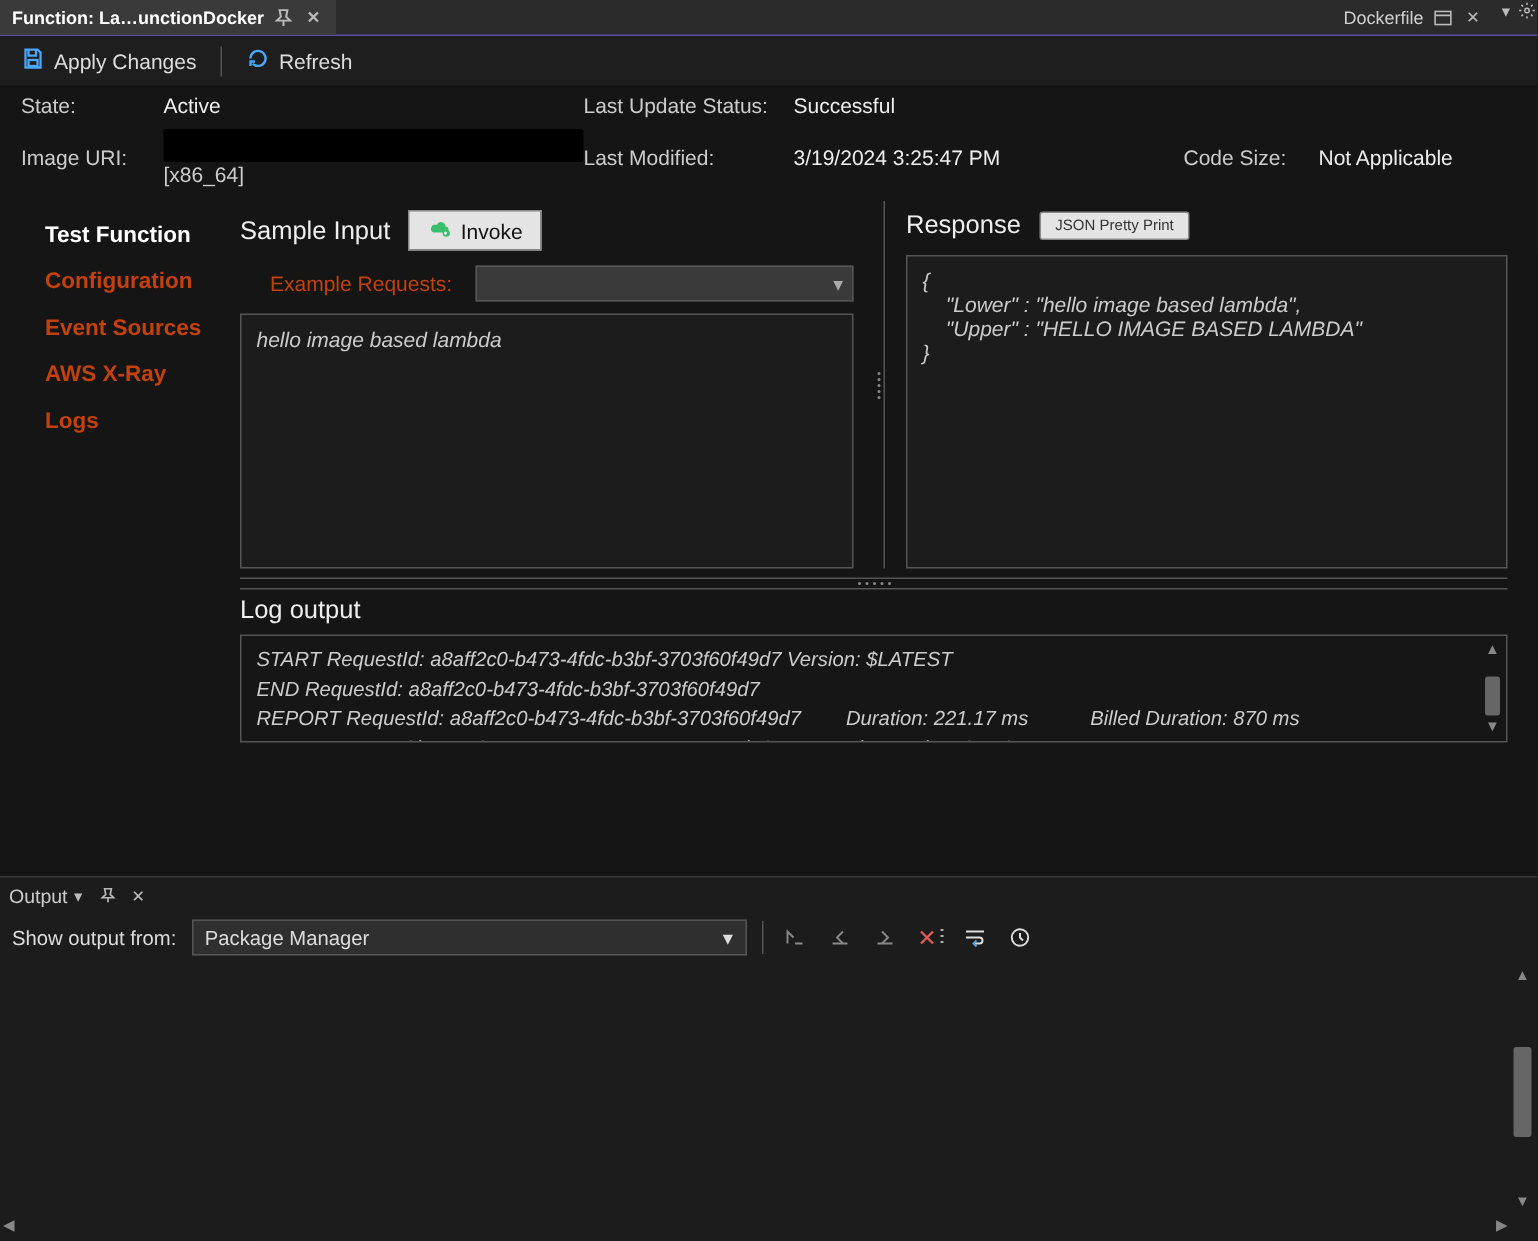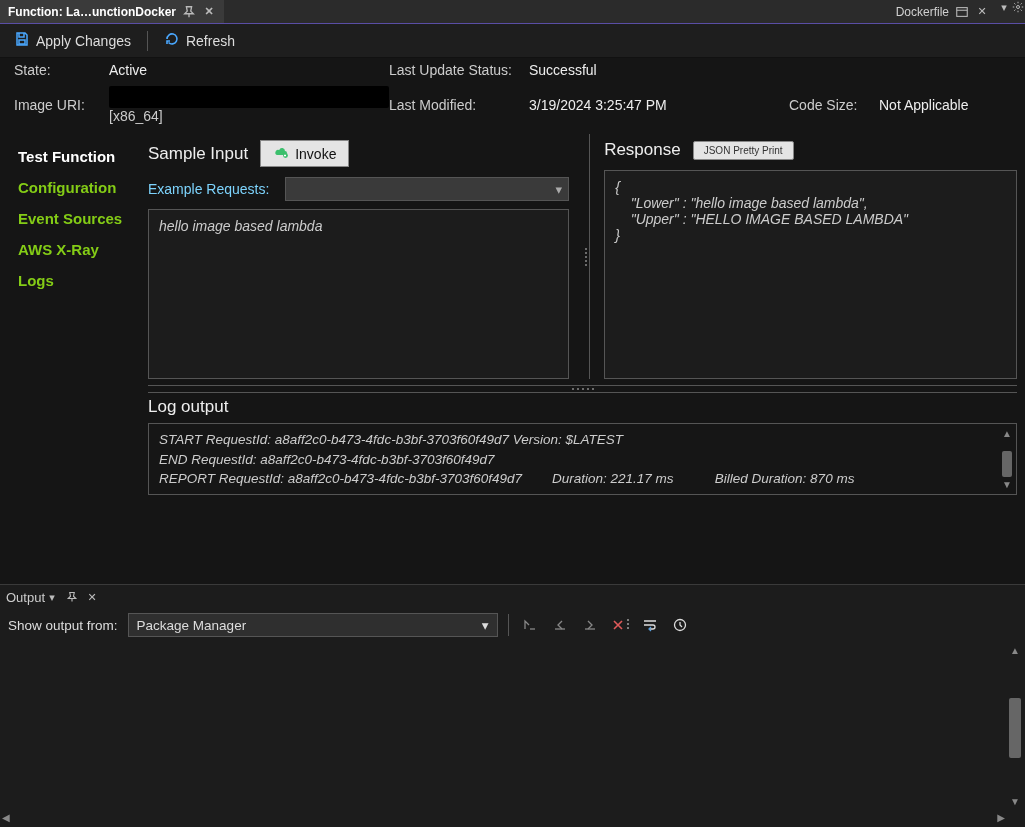--- a/index.html
+++ b/index.html
@@ -105,33 +105,33 @@
     background: #000;
     height: 22px;
     border-radius: 2px;
   }
   .arch-tag { color: #ccc; font-size: 14px; }
 
   
   .content-row {
     display: flex;
     align-items: stretch;
-    padding: 0 8px;
+    padding: 0 20px;
     gap: 0;
   }
 
   .side-nav {
     width: 140px;
     padding: 14px 10px;
     display: flex;
     flex-direction: column;
     gap: 14px;
     font-size: 15px;
   }
-  .side-nav .nav-item { color: #84cc16; cursor: pointer; font-weight: 600;}
+  .side-nav .nav-item { color: #c2410c; cursor: pointer; font-weight: 600;}
   .side-nav .nav-item.active { color: #fff; }
 
   .work-area {
     flex: 1;
     display: flex;
     flex-direction: column;
   }
 
   .panels {
     display: flex;
@@ -173,21 +173,21 @@
     font-size: 10px;
     cursor: pointer;
   }
 
   .example-row {
     display: flex;
     align-items: center;
     gap: 16px;
     padding-bottom: 8px;
   }
-  .example-row label { font-size: 14px; color: #7dd3fc; }
+  .example-row label { font-size: 14px; color: #c2410c; margin-left: 20px; }
   .combo {
     flex: 1;
     height: 24px;
     background: #3a3a3a;
     border: 1px solid #555;
     display: flex;
     align-items: center;
     justify-content: flex-end;
     padding: 0 6px;
     color: #aaa;

